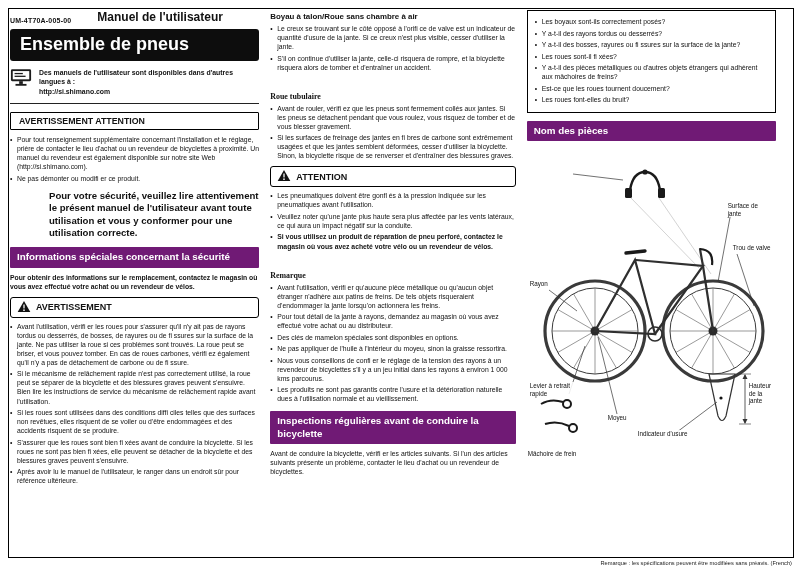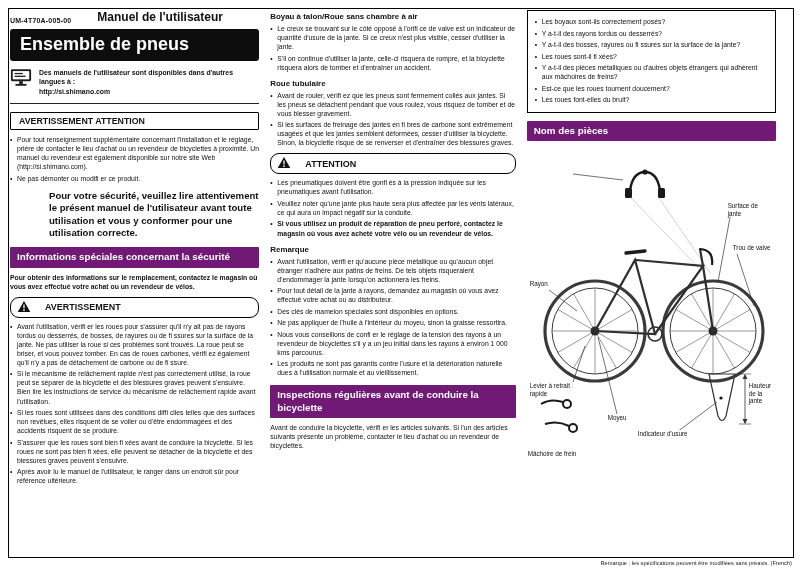--- a/index.html
+++ b/index.html
@@ -26,34 +26,34 @@
 
   .lang-block { display:flex; gap:7px; align-items:flex-start; padding-bottom:7px; border-bottom:1px solid #222; }
   .lang-text { font-size:6.9px; font-weight:bold; line-height:1.35; }
   .lang-text a { color:#111; text-decoration:none; display:block; }
 
   .box-outline {
     border:1.5px solid #000; padding:3px 8px; font-weight:bold; font-size:8.8px;
     margin:8px 0 5px; border-radius:1px;
   }
   .box-label {
-    display:flex; align-items:center; gap:14px; border:1.5px solid #000; border-radius:9px;
+    display:flex; align-items:center; gap:5px; border:1.5px solid #000; border-radius:3px;
     padding:2px 6px; font-weight:bold; font-size:9px; margin:6px 0 4px;
   }
 
   .sec-dark {
     background:#701a75; color:#fff; font-weight:bold; font-size:9.8px; line-height:1.25;
     padding:4px 7px; margin:8px 0 5px; border-radius:1px;
   }
 
   .small { font-size:6.8px; line-height:1.33; }
   .bold-note { font-size:9.6px; font-weight:bold; line-height:1.3; margin:7px 0 6px;padding-left:39px; }
   .intro-bold { font-size:6.8px; font-weight:bold; line-height:1.33; margin:2px 0 4px; }
   .h-bold { font-size:7.9px; font-weight:bold; margin:2px 0 3px; }
-  .h-bold.mt { margin-top:7px; }
+  .h-bold.mt { margin-top:20px;font-family:Liberation Serif, serif; }
 
   ul.b { list-style:none; font-size:6.8px; line-height:1.33; margin-bottom:4px; }
   ul.b li { position:relative; padding-left:7px; margin-bottom:2.5px; }
   ul.b li::before { content:"•"; position:absolute; left:0; top:0; }
   ul.b li.bold { font-weight:bold; }
 
   .check-box { border:1.2px solid #000; padding:6px 7px 4px; }
 
   .diagram { position:relative; width:248px; height:300px; margin-top:4px; }
   .dlabel {

